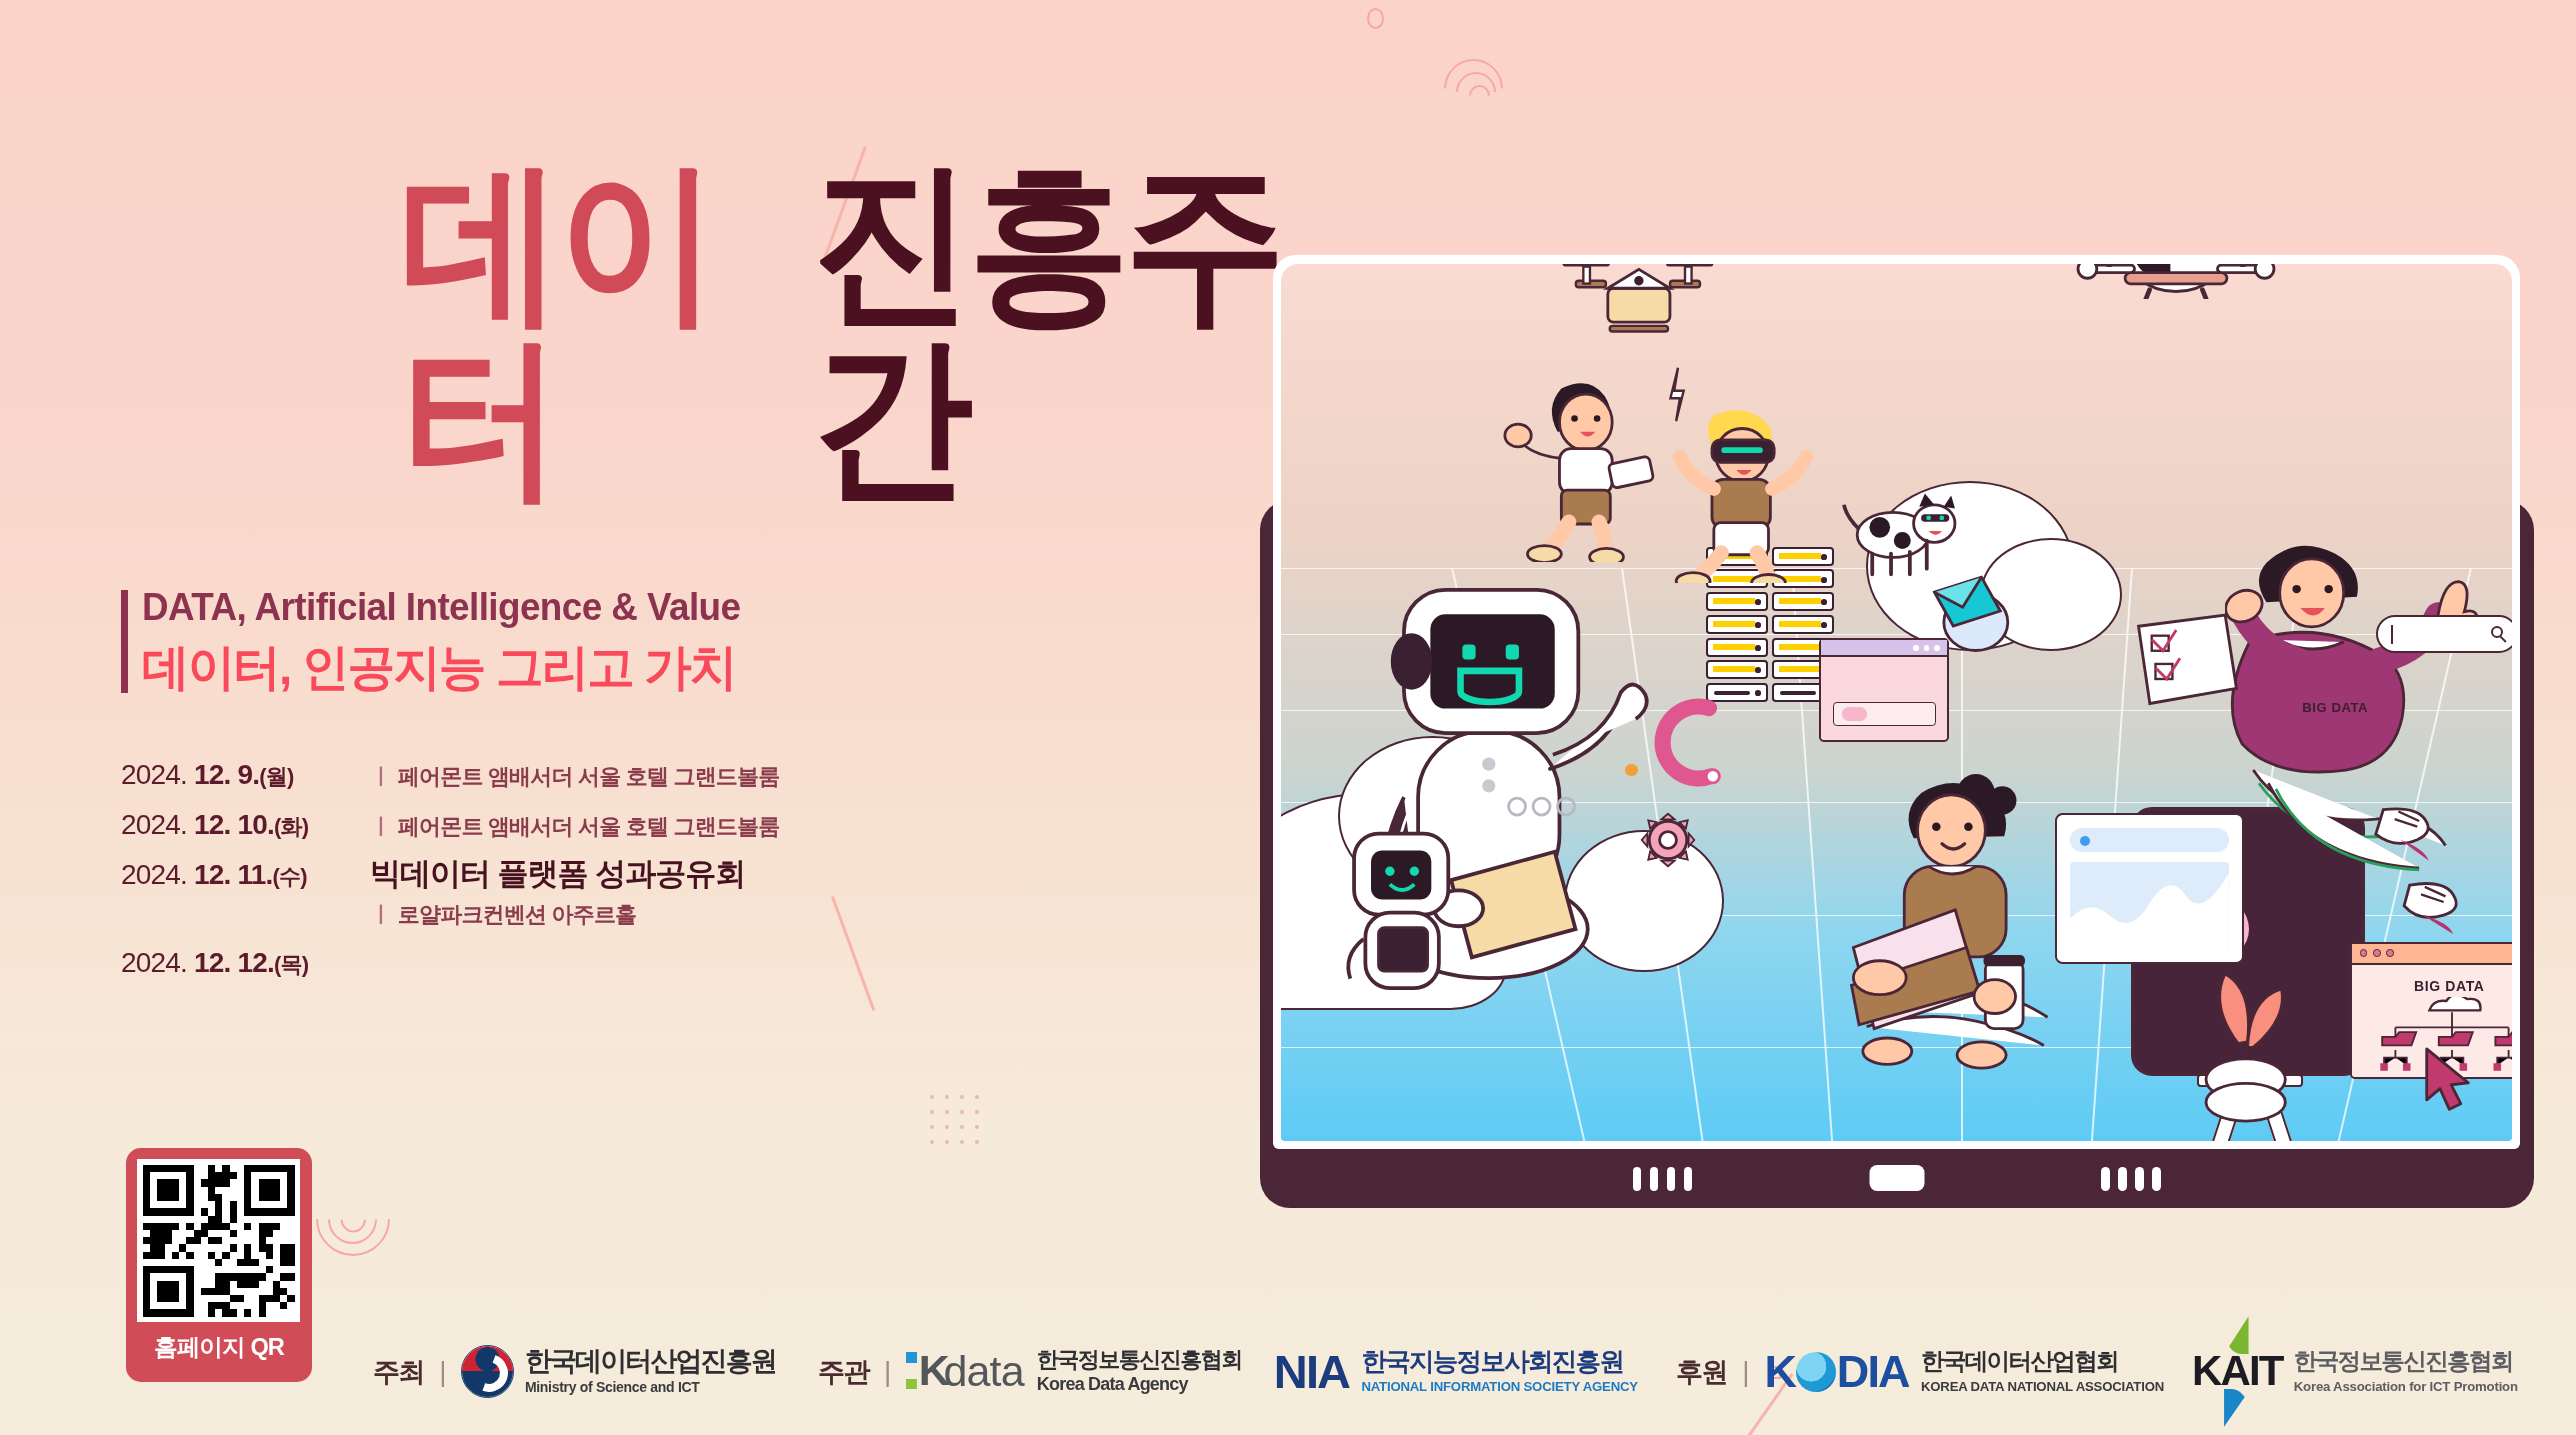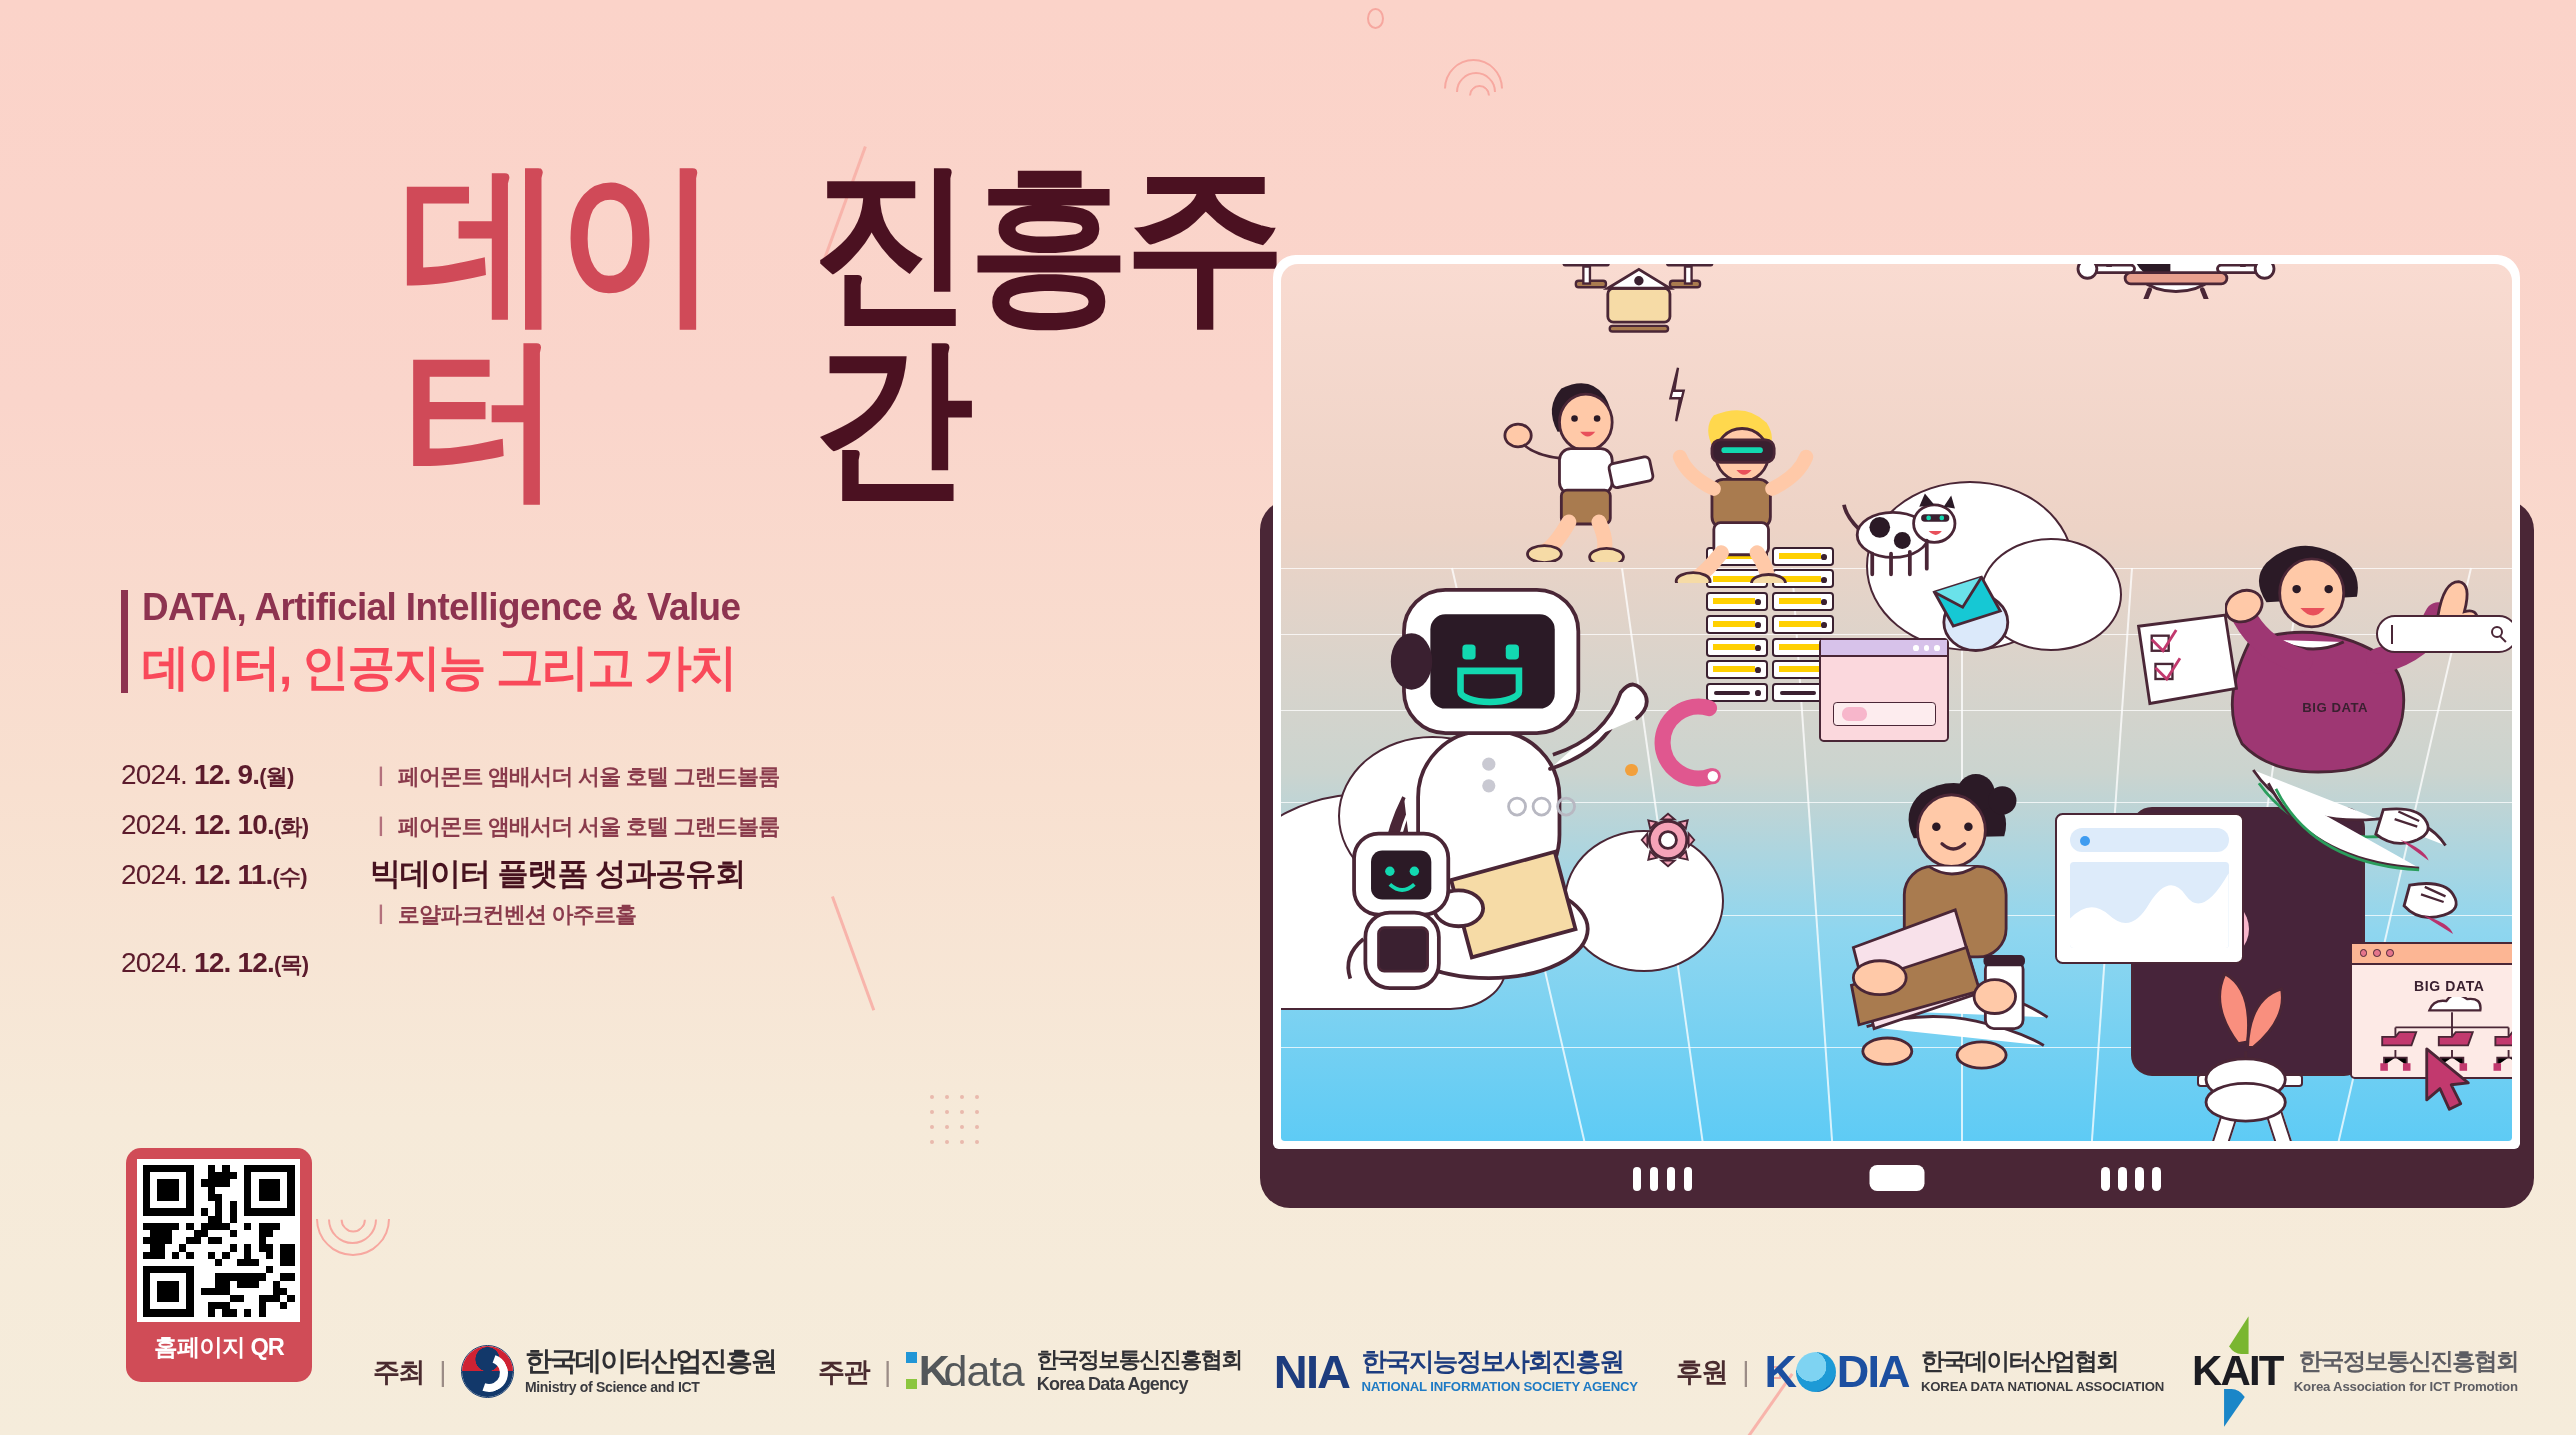--- a/index.html
+++ b/index.html
@@ -101,21 +101,21 @@
   .nia-en { font-size:13.2px; font-weight:800; color:#1e7ac4; letter-spacing:-0.2px; line-height:1; margin-top:5.7px; }
 
   .kodia-mark { display:flex; align-items:center; font-size:45px; font-weight:900; color:#1c4fa0; letter-spacing:-1.9px; line-height:1; }
   .kodia-globe { width:40px; height:40px; border-radius:50%;
                  background:radial-gradient(circle at 38% 36%, #7ed3f2 0 42%, #1d9ad6 43% 72%, #0f6fb5 73%);
                  margin:0 0.9px; }
   .kodia-txt { margin-left:12.3px; }
   .kodia-ko { font-size:23.6px; font-weight:900; color:#2f2f33; letter-spacing:-1.7px; line-height:1; }
   .kodia-en { font-size:13.2px; font-weight:800; color:#3a3a3f; letter-spacing:-0.2px; line-height:1; margin-top:5.7px; }
 
-  .kait-wrap { position:relative; display:flex; align-items:center;text-align:right; }
+  .kait-wrap { position:relative; display:flex; align-items:center; }
   .kait-mark { font-size:42px; font-weight:900; color:#1c1c22; letter-spacing:-1.9px; line-height:1; position:relative; }
   .kait-green { position:absolute; left:32px; top:-34px; width:24.5px; height:38px;
                 background:#7ab630; clip-path:polygon(100% 0,100% 100%,0 100%); border-radius:0 0 0 70%; }
   .kait-blue { position:absolute; left:32px; bottom:-34px; width:26.4px; height:38px;
                background:#1a86c8; clip-path:polygon(0 0,100% 0,0 100%); border-radius:0 70% 0 0; }
   .kait-txt { margin-left:11.3px; }
   .kait-ko { font-size:23.6px; font-weight:900; color:#5d5d63; letter-spacing:-1.7px; line-height:1; }
   .kait-en { font-size:13.2px; font-weight:800; color:#5d5d63; letter-spacing:-0.2px; line-height:1; margin-top:5.7px; }
 
   

